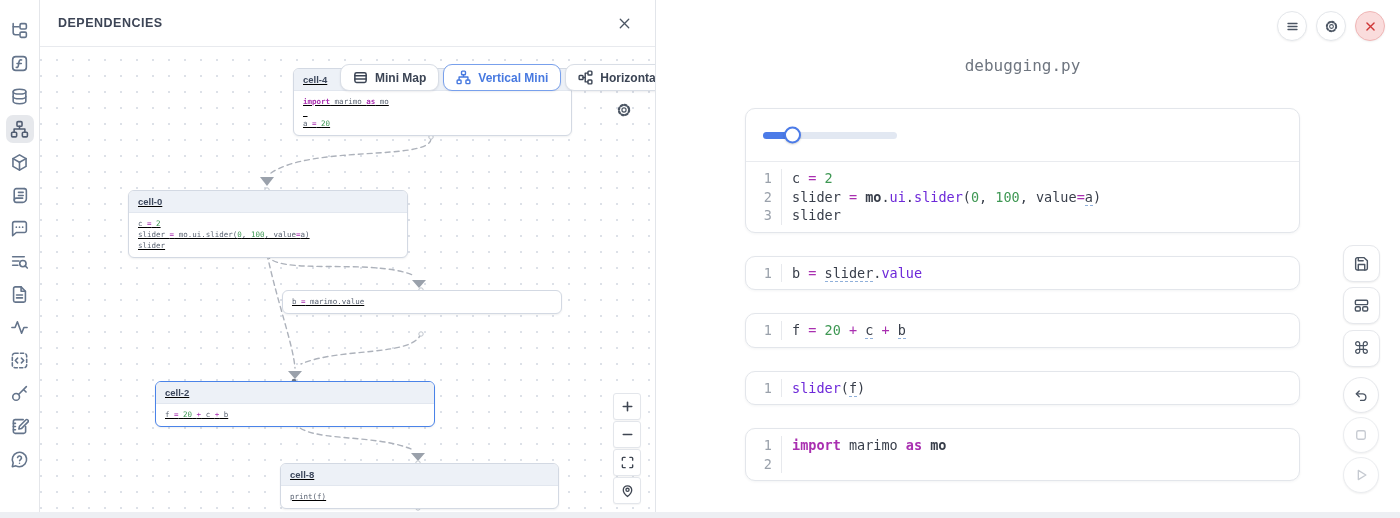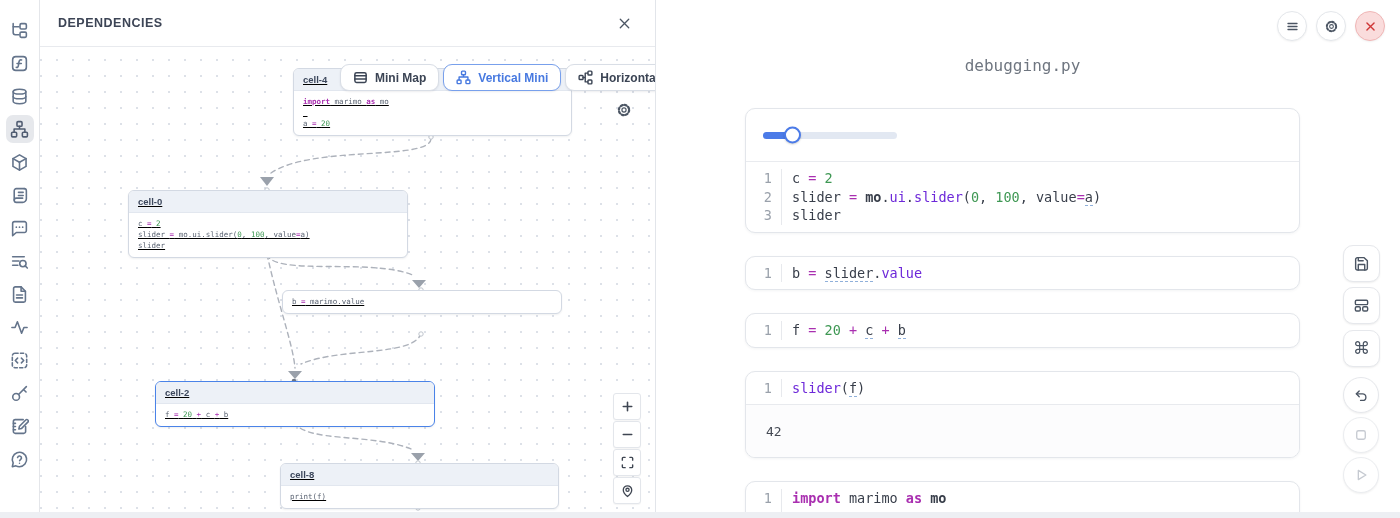--- a/index.html
+++ b/index.html
@@ -397,21 +397,20 @@
             </div>
           </div>
         </div>
         <div class="cell">
           <div class="code-sec">
             <div class="crow">
               <span class="lnum">1</span>
               <div class="ctext"><span class="tk-b">slider</span><span class="tk-p">(</span><span class="tk-u">f</span><span class="tk-p">)</span></div>
             </div>
           </div>
-          <div class="cell-output">42</div>
         </div>
         <div class="cell">
           <div class="code-sec">
             <div class="crow">
               <span class="lnum">1</span>
               <div class="ctext"><span class="tk-kb">import</span><span class="tk-p"> marimo </span><span class="tk-kb">as</span><span class="tk-p"> </span><span class="tk-bold">mo</span></div>
             </div>
             <div class="crow">
               <span class="lnum">2</span>
               <div class="ctext">&nbsp;</div>

